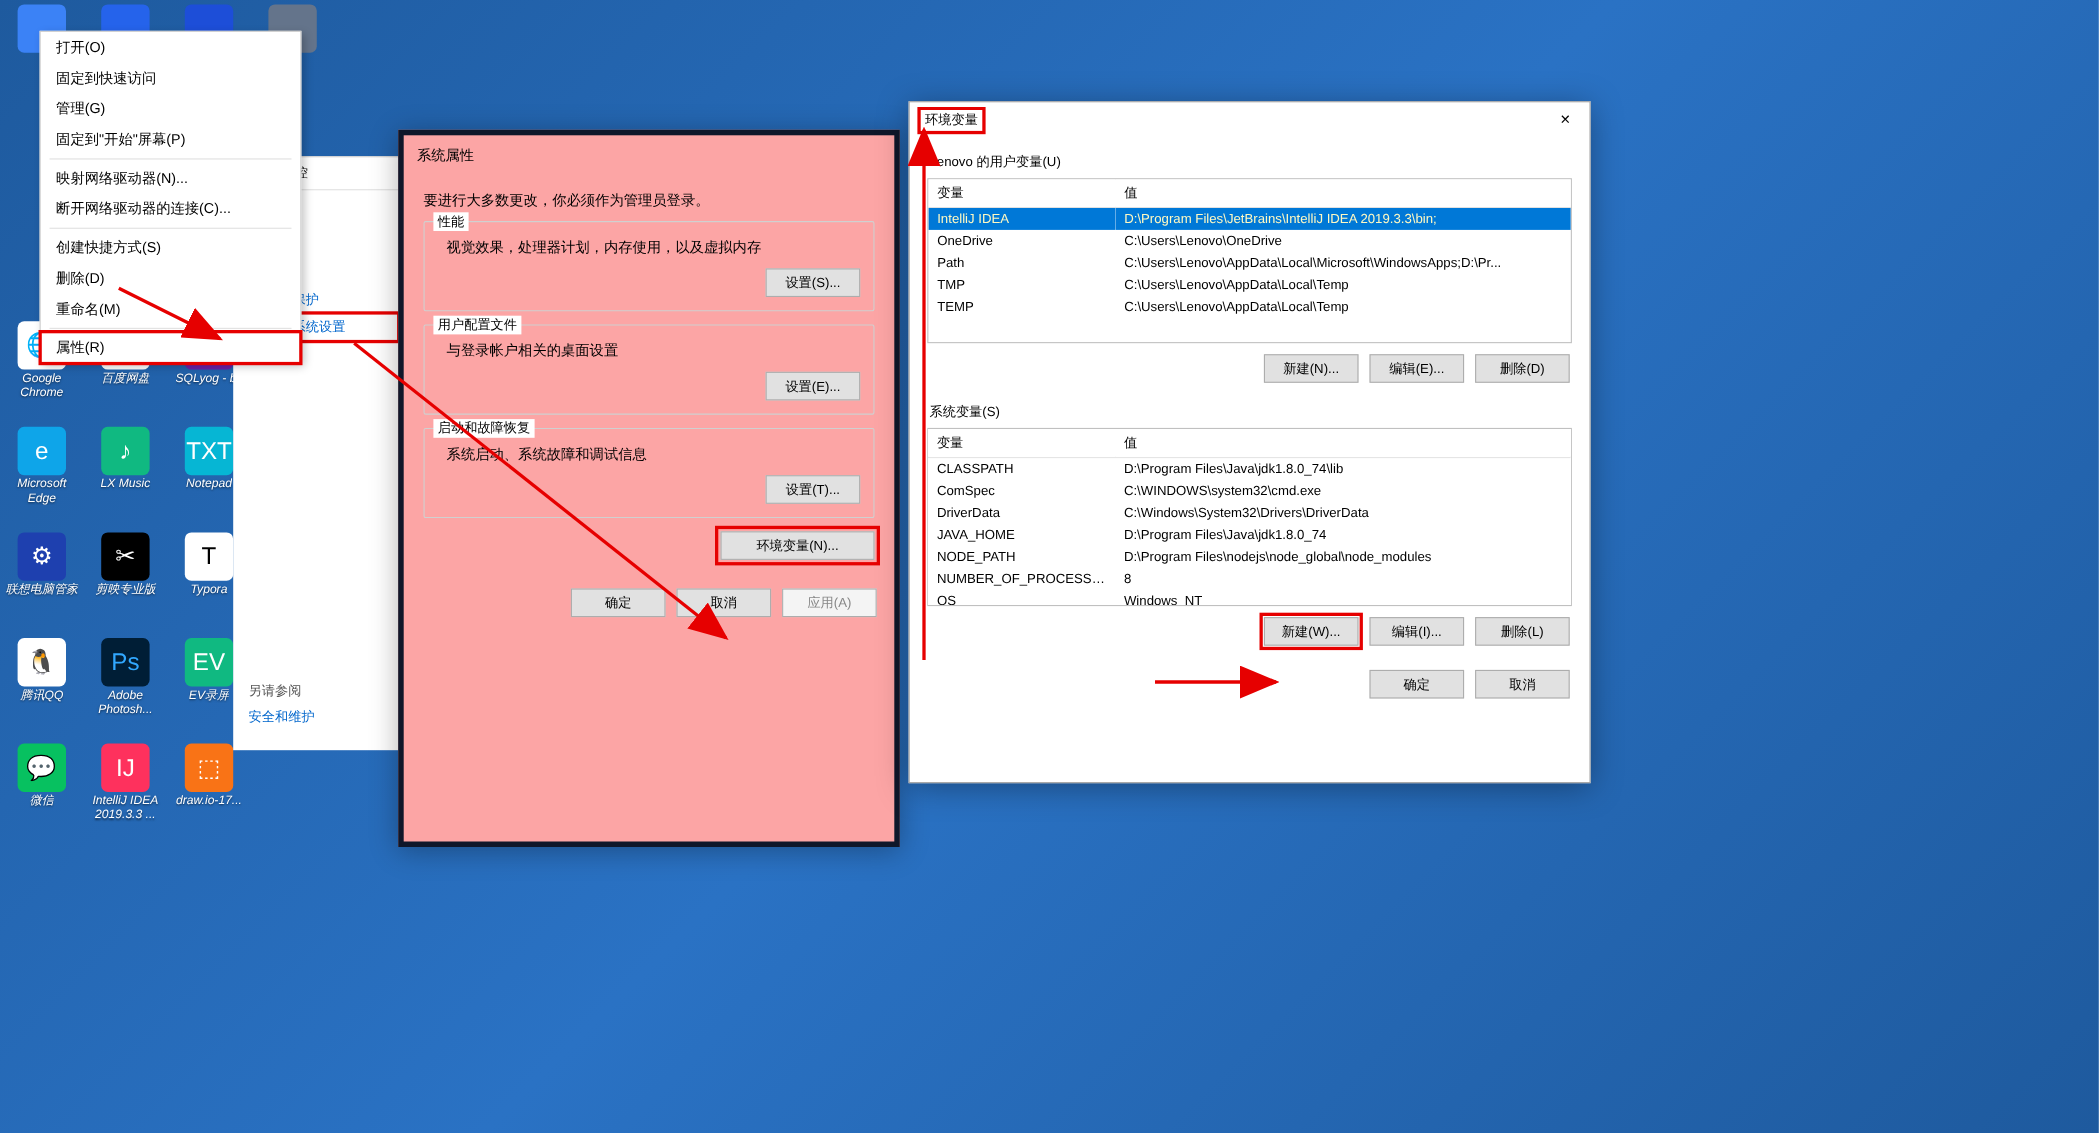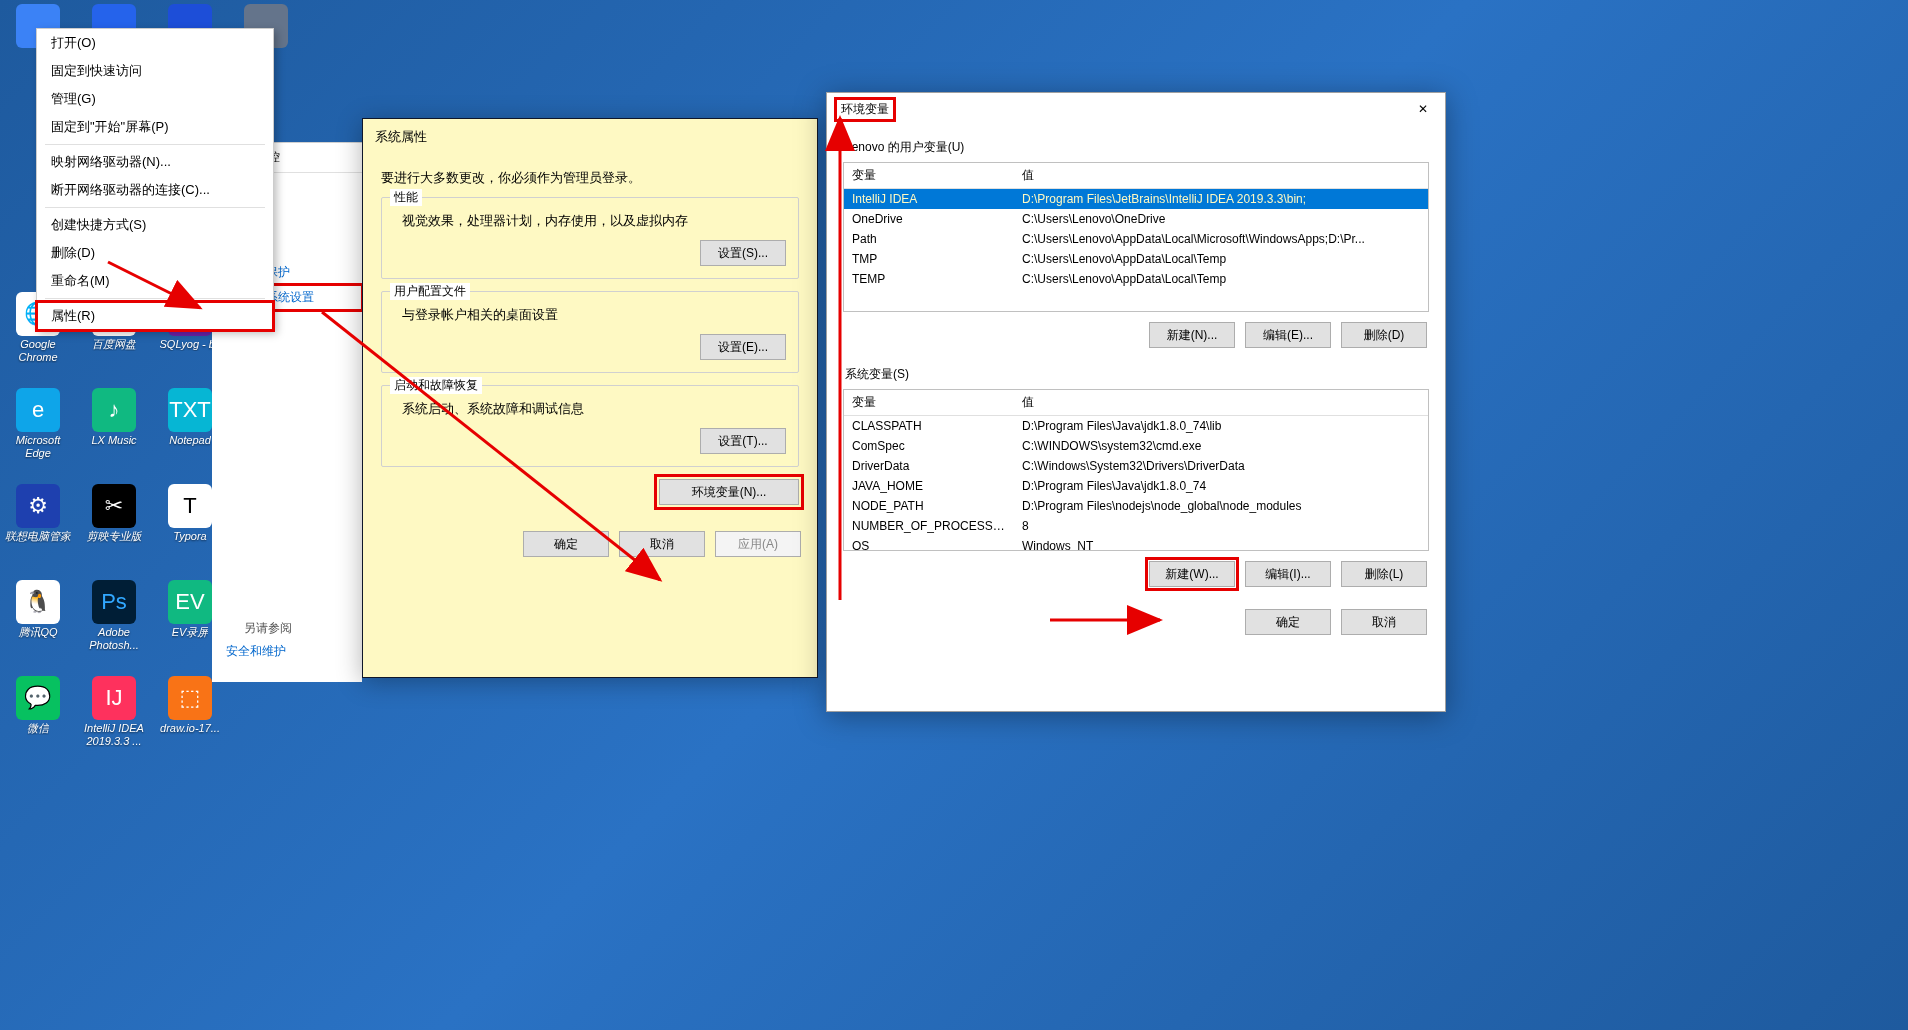--- a/index.html
+++ b/index.html
@@ -18,25 +18,25 @@
 .context-menu .sep { height: 1px; background: #e0e0e0; margin: 3px 8px; }
 .context-menu .highlighted { outline: 3.5px solid #e60000; outline-offset: -1px; }
 
 
 .sys-panel { position: absolute; top: 142px; left: 212px; width: 150px; height: 540px; background: #fff; border-top: 1px solid #d0d0d0; z-index: 30; }
 .sys-panel .row { display:flex; align-items:center; gap:6px; padding:4px 10px; font-size:12px; color:#0066cc; }
 .sys-panel .row.plain { color:#000; }
 .sys-panel .highlighted { outline: 3px solid #e60000; outline-offset: -1px; }
 .sys-panel .addr { display:flex; align-items:center; gap:6px; padding:6px 10px; border-bottom: 1px solid #e0e0e0; }
 .sys-panel .shield { display:inline-block; width:14px; height:14px; background: linear-gradient(135deg,#3b82f6 0 50%,#fbbf24 50% 100%); border-radius:2px; }
-.sys-panel .also { padding:10px 32px 2px; color:#555; }
+.sys-panel .also { padding:10px 14px 2px; color:#555; }
 .sys-panel .link { padding:4px 14px; color:#0066cc; cursor:pointer; }
 
 
-.sysprops { position: absolute; top: 118px; left: 362px; width: 456px; height: 560px; background: #fef9c3; border: 1px solid #0f172a; box-shadow: 0 4px 24px rgba(0,0,0,.3); z-index: 40; }
+.sysprops { position: absolute; top: 118px; left: 362px; width: 456px; height: 652px; background: #fca5a5; border: 5px solid #0f172a; box-shadow: 0 4px 24px rgba(0,0,0,.3); z-index: 40; }
 .sysprops .titlebar { padding: 9px 12px; font-size: 13px; color: #000; }
 .tabs { display:flex; padding: 0 6px; border-bottom: 1px solid #d0d0d0; }
 .tab { padding: 6px 12px; border: 1px solid transparent; border-bottom:none; font-size:13px; cursor:pointer; margin-bottom:-1px; background:#fff; }
 .tab.active { border-color:#d0d0d0; border-bottom:1px solid #fff; }
 .sysprops .body { padding: 14px 18px 8px; }
 .sysprops .intro { margin-bottom: 10px; font-size:13px; }
 .fieldset { border: 1px solid #d0d0d0; border-radius:2px; margin: 8px 0 12px; padding: 10px 12px 12px; position:relative; }
 .fieldset .legend { position:absolute; top:-9px; left:8px; background:#fff; padding:0 4px; font-size:12px; }
 .fieldset .desc { font-size:13px; margin:4px 0 10px 8px; color:#000; }
 .wbtn { display:inline-flex; align-items:center; justify-content:center; min-width:86px; height:26px; padding:0 12px; border:1px solid #adadad; background:#e1e1e1; font-size:12px; cursor:pointer; }

